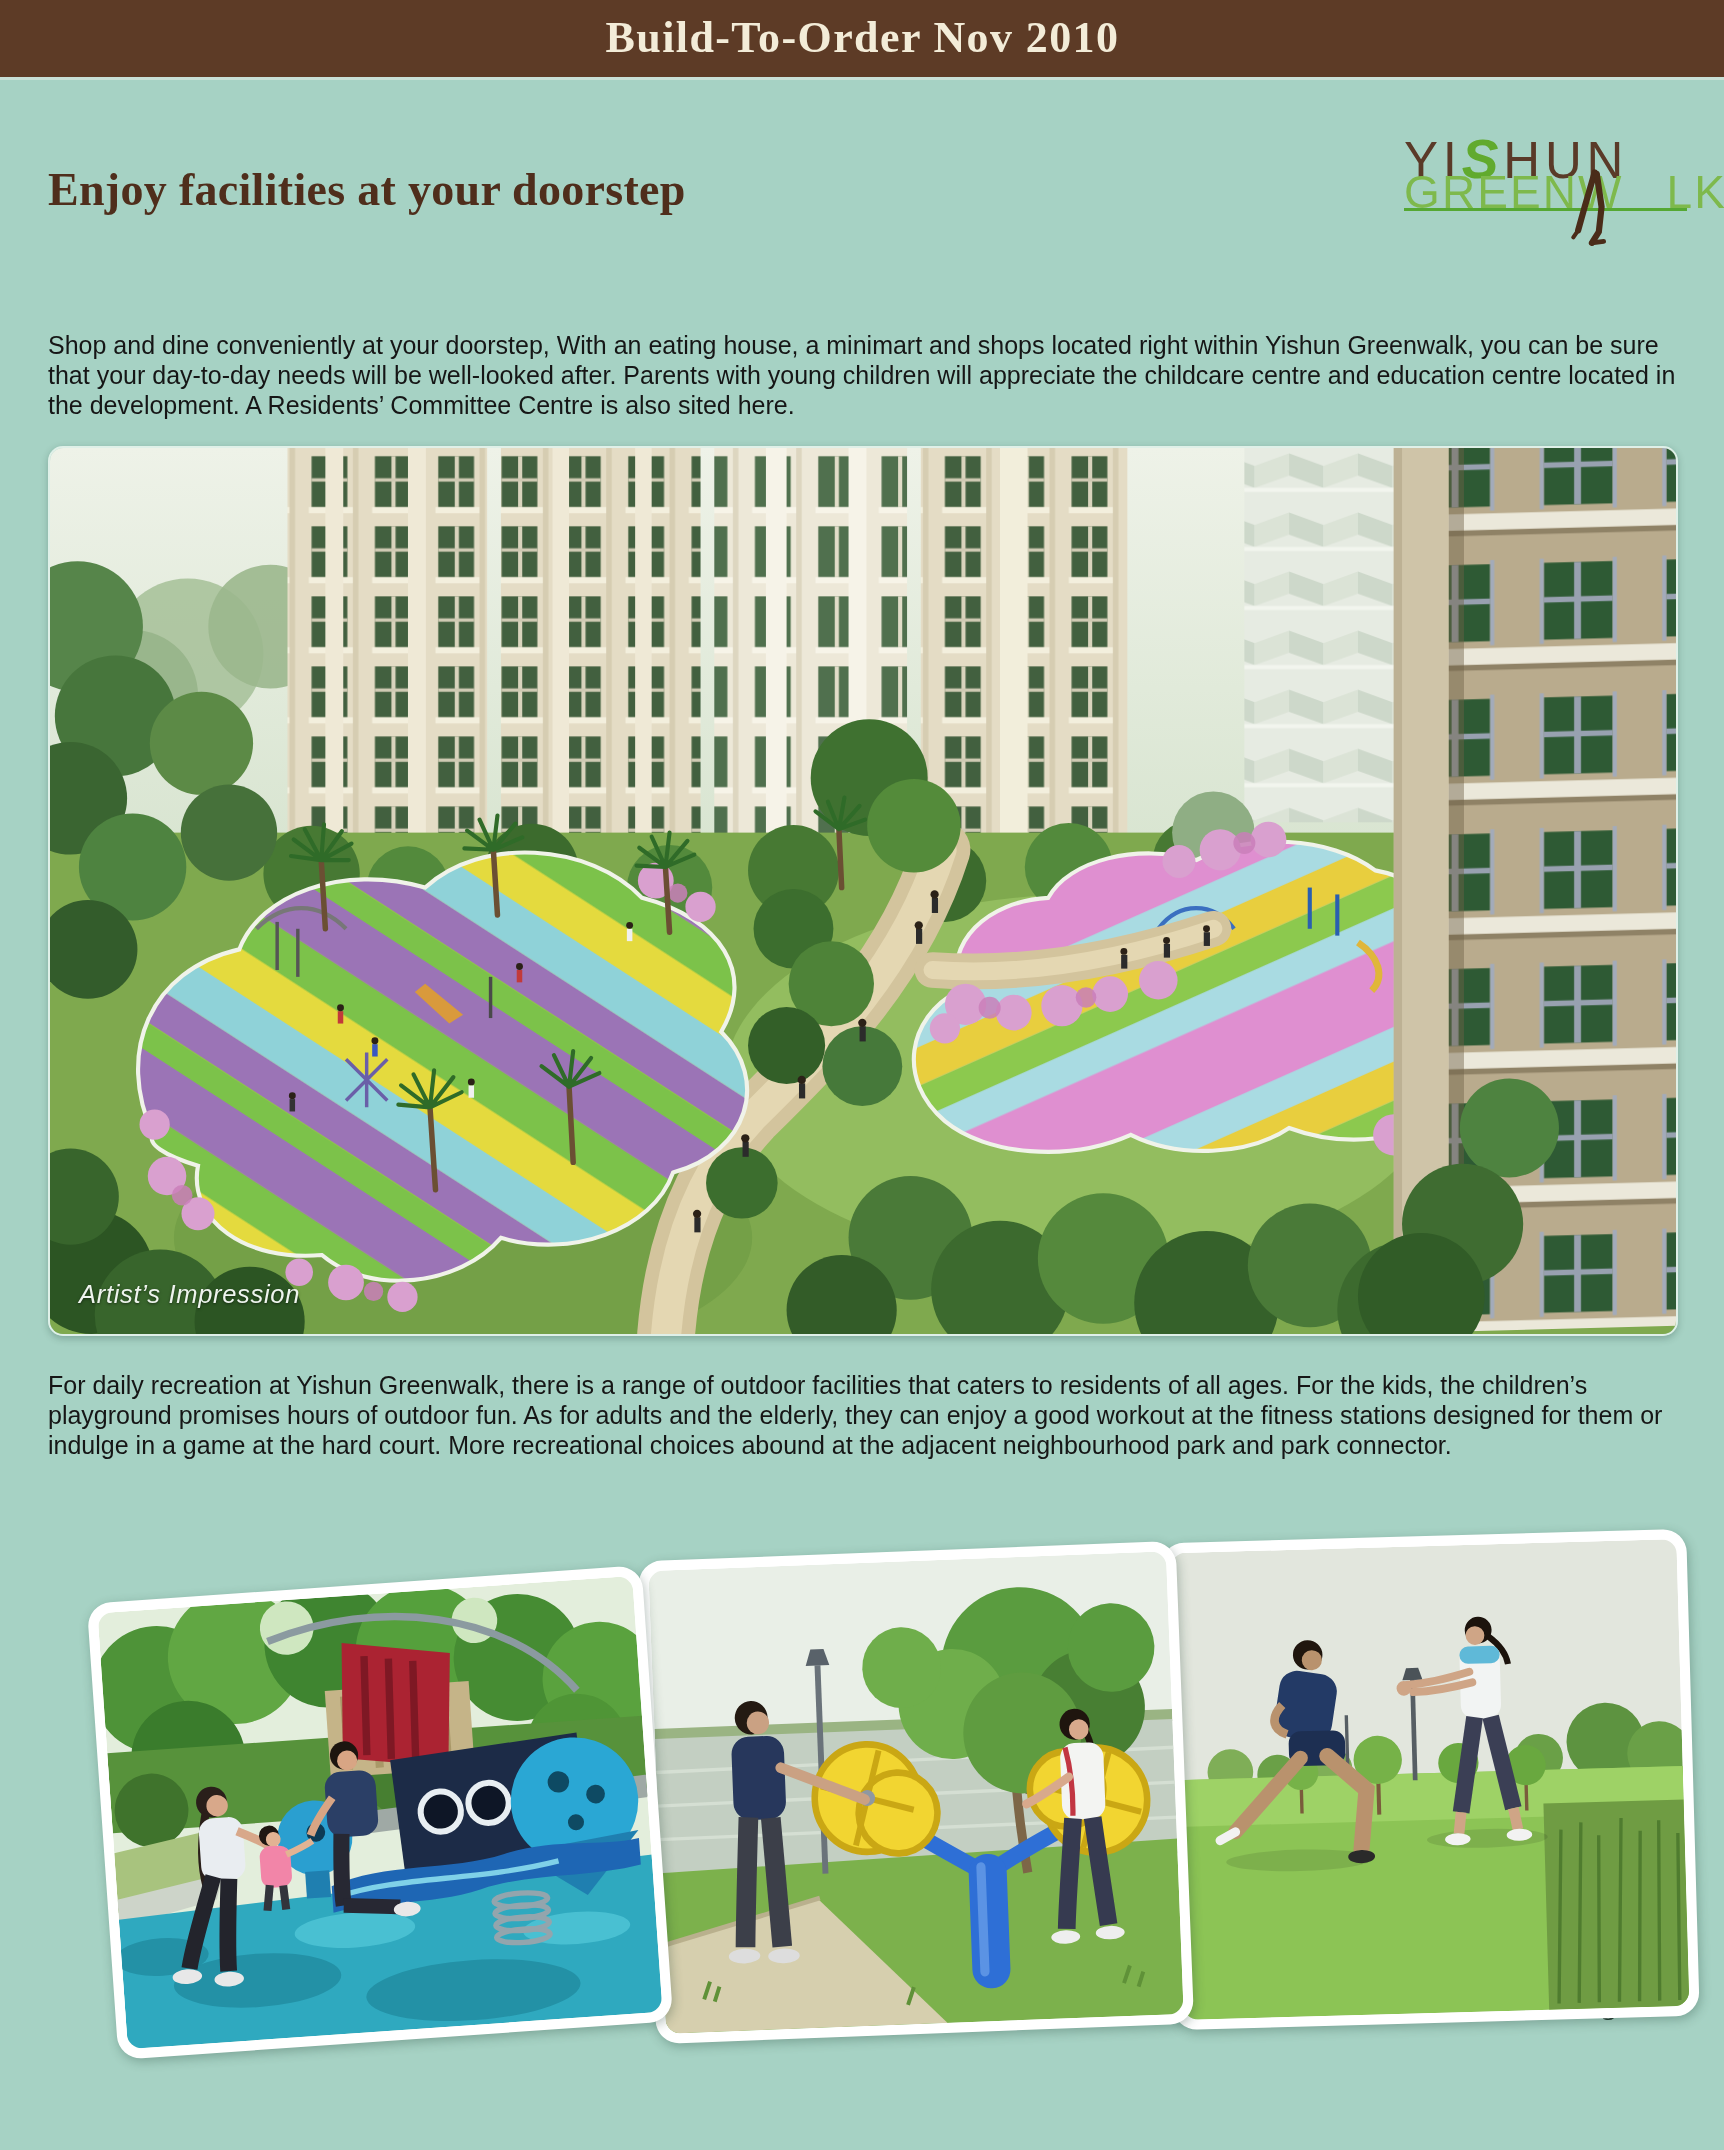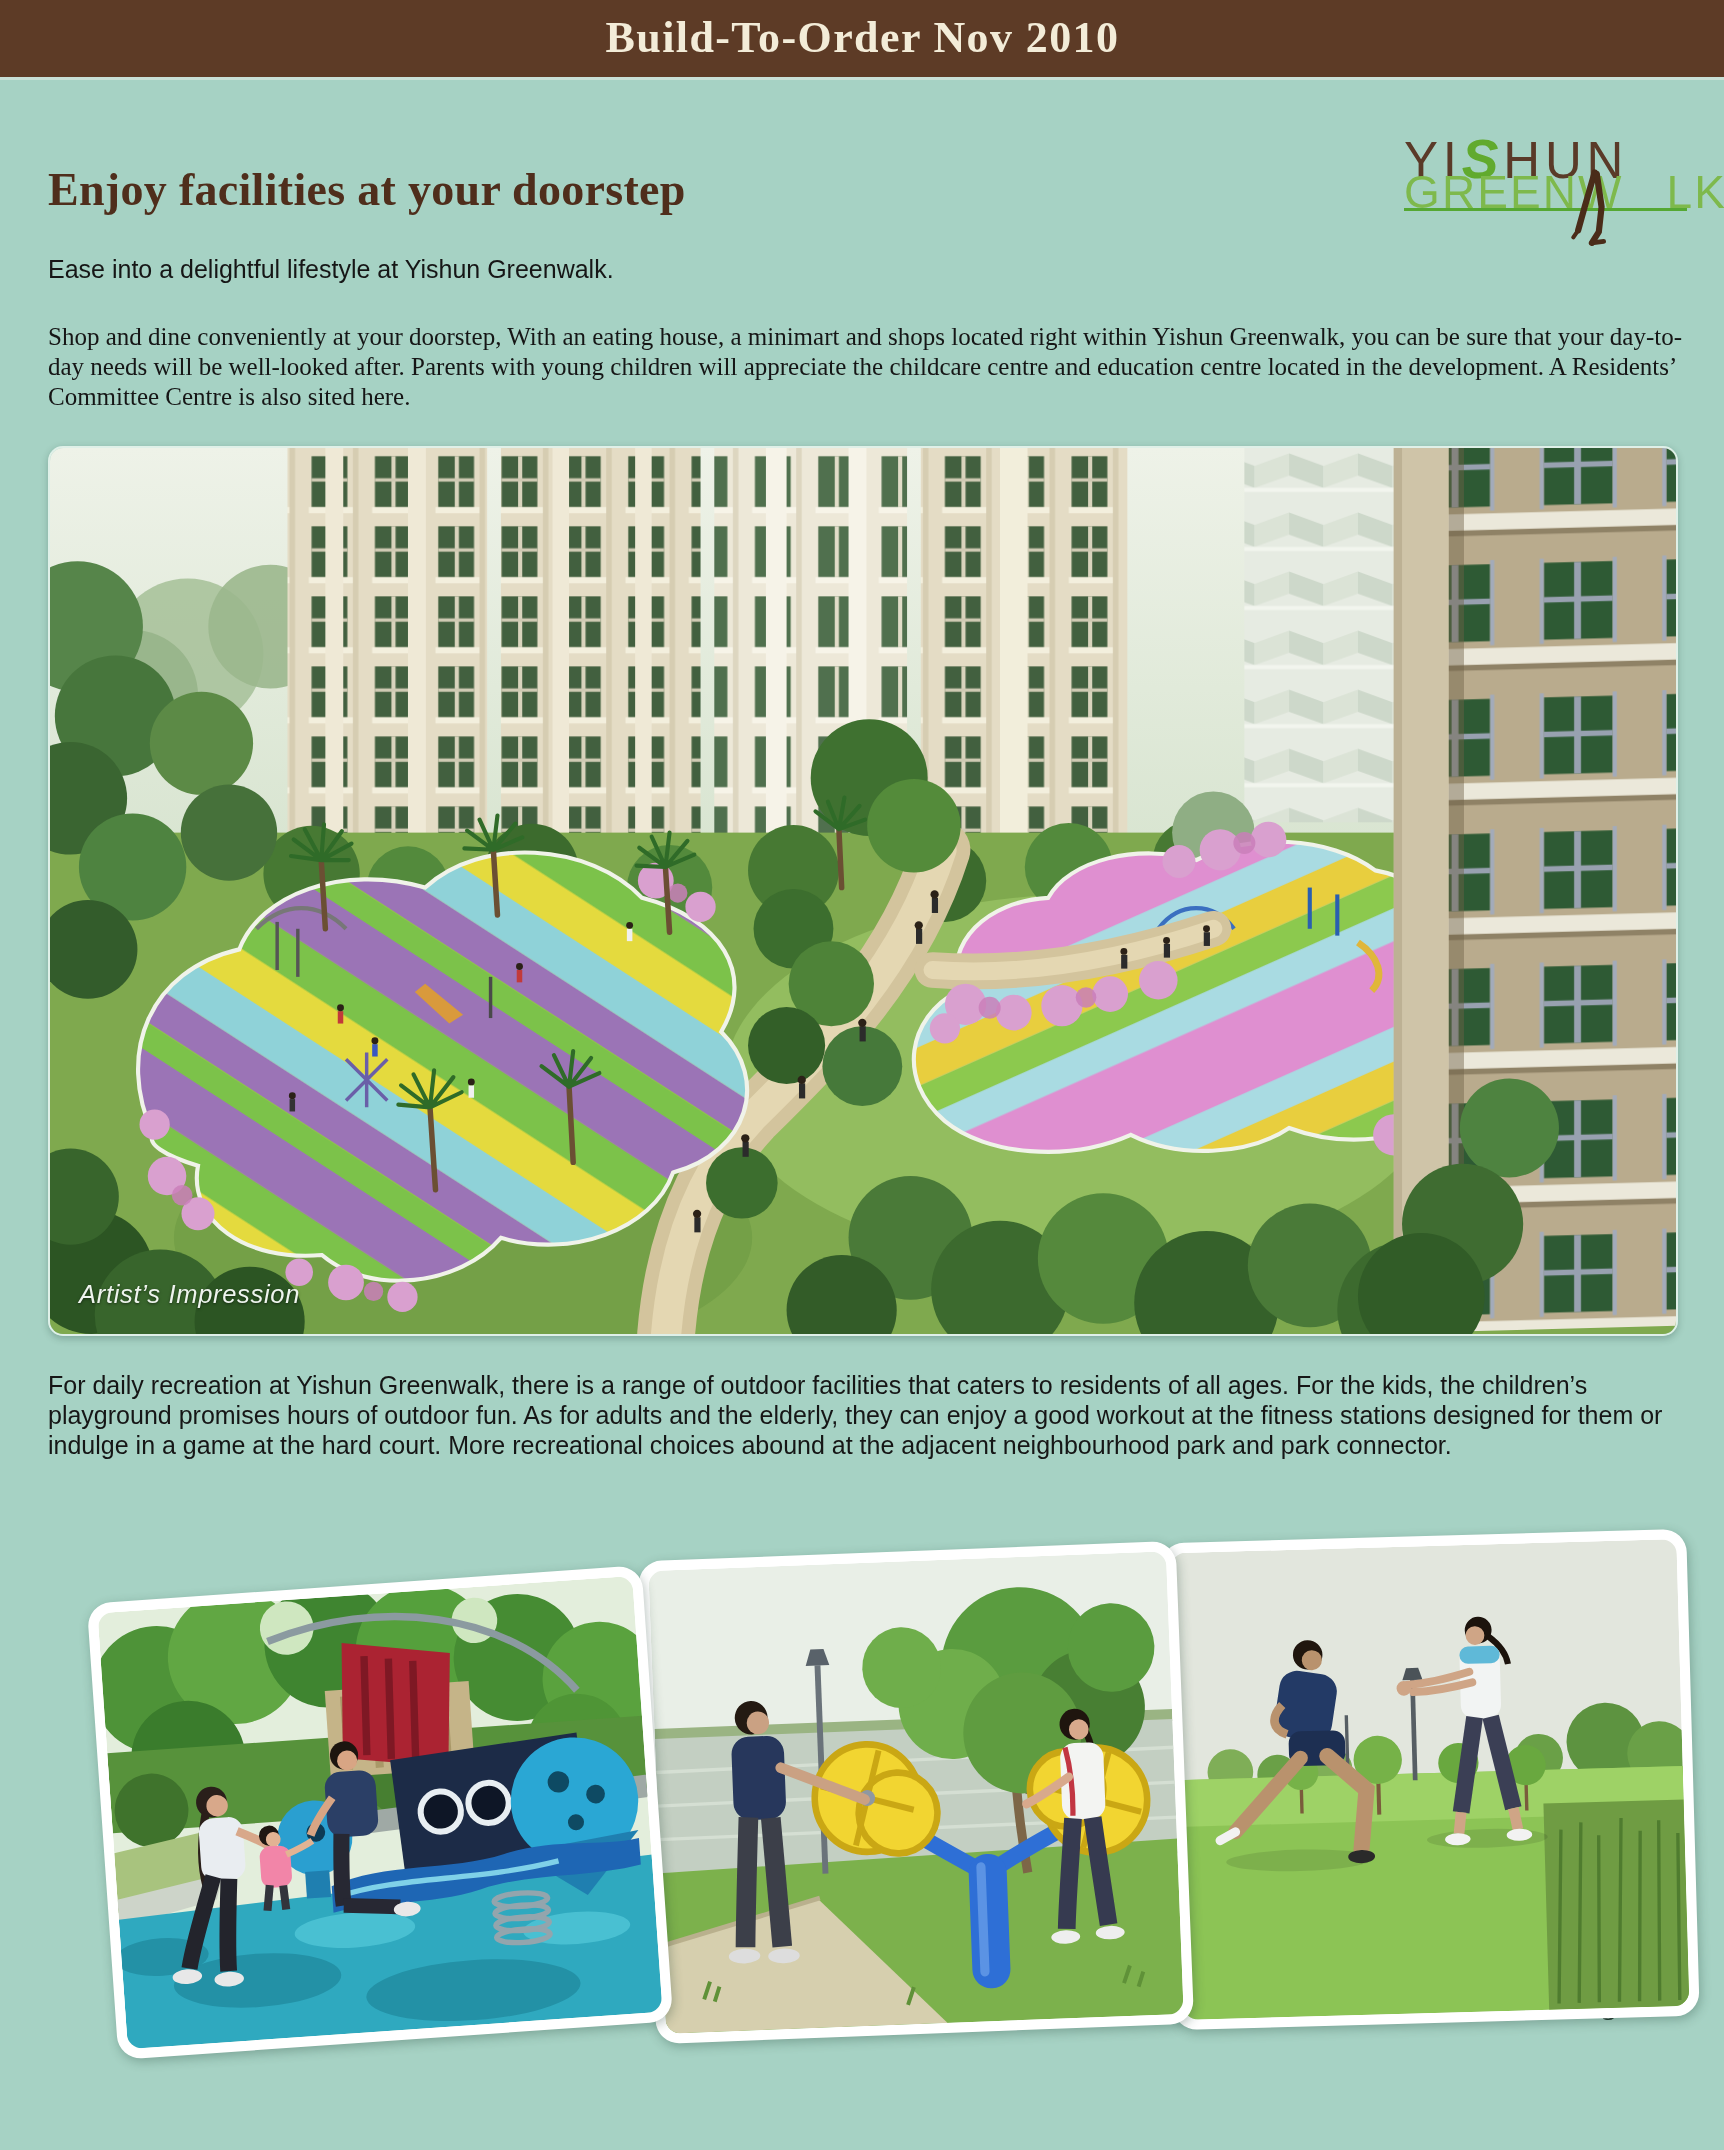--- a/index.html
+++ b/index.html
@@ -21,21 +21,21 @@
               color:#7eb94c;font-weight:400;white-space:nowrap;}
   .legs-svg{position:absolute;left:170px;top:55px;width:40px;height:76px;overflow:visible;z-index:2;}
   .logo-underline{position:absolute;left:0;top:92px;width:283px;height:3.4px;background:#55a833;}
   .logo-lk{margin-left:43px;}
 
   
   .heading{position:absolute;left:48px;top:163px;margin:0;font-family:"Liberation Serif",serif;
            font-weight:bold;font-size:46px;color:#4f2e1c;letter-spacing:0.3px;}
   .body-text{position:absolute;left:48px;width:1650px;margin:0;font-size:25px;line-height:30px;color:#161616;}
   .p1{top:254px;}
-  .p2{top:322px;font-family:Liberation Serif, serif;}
+  .p2{top:330px;}
   .p3{top:1370px;}
 
   
   .hero{position:absolute;left:48px;top:446px;width:1630px;height:890px;margin:0;
         border-radius:15px;overflow:hidden;border:2.1px solid #dff0e8;box-sizing:border-box;
         box-shadow:0 2.1px 7px rgba(20,50,40,.25);}
   .hero svg{display:block;width:100%;height:100%;}
   .hero-caption{position:absolute;left:29px;bottom:25px;font-size:25.5px;font-style:italic;
                 color:#eef4ee;text-shadow:0 1.4px 2.8px rgba(0,0,0,.55);letter-spacing:0.7px;}
 
@@ -66,21 +66,20 @@
     <svg class="legs-svg" viewBox="0 0 58 110" preserveAspectRatio="none">
       <path d="M30 2 L16 50 L6 86" stroke="#4a2c19" stroke-width="9" fill="none" stroke-linecap="round"></path>
       <path d="M6 86 L-1 96" stroke="#4a2c19" stroke-width="6" fill="none" stroke-linecap="round"></path>
       <path d="M33 4 L40 52 L36 88 L26 104" stroke="#4a2c19" stroke-width="9" fill="none" stroke-linecap="round"></path>
       <path d="M26 104 L43 102" stroke="#4a2c19" stroke-width="7" fill="none" stroke-linecap="round"></path>
     </svg>
     <div class="logo-underline"></div>
   </div>
 
   <h1 class="heading">Enjoy facilities at your doorstep</h1>
-  <p class="body-text p1">Ease into a delightful lifestyle at Yishun Greenwalk.</p>
   <p class="body-text p2">Shop and dine conveniently at your doorstep, With an eating house, a minimart and shops located right within Yishun Greenwalk, you can be sure that your day-to-day needs will be well-looked after. Parents with young children will appreciate the childcare centre and education centre located in the development. A Residents’ Committee Centre is also sited here.</p>
 
   <figure class="hero">
     <svg viewBox="0 0 2362 1290" preserveAspectRatio="none">
       <defs>
         <linearGradient id="skyG" x1="0" y1="0" x2="0" y2="1">
           <stop offset="0" stop-color="#eef2e8"></stop>
             <stop offset="1" stop-color="#d4e2cc"></stop>
         </linearGradient>
         <pattern id="win1" width="92" height="102" patternUnits="userSpaceOnUse">

